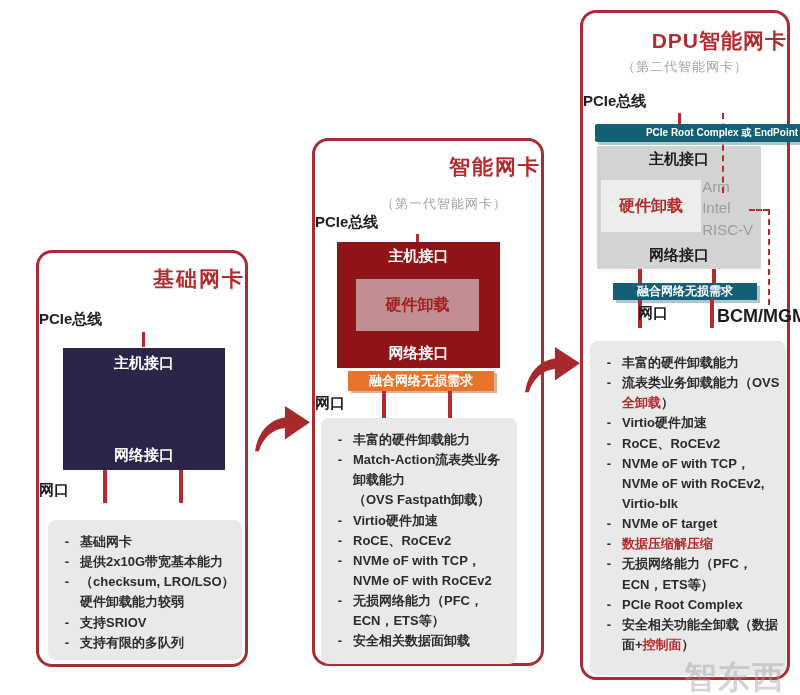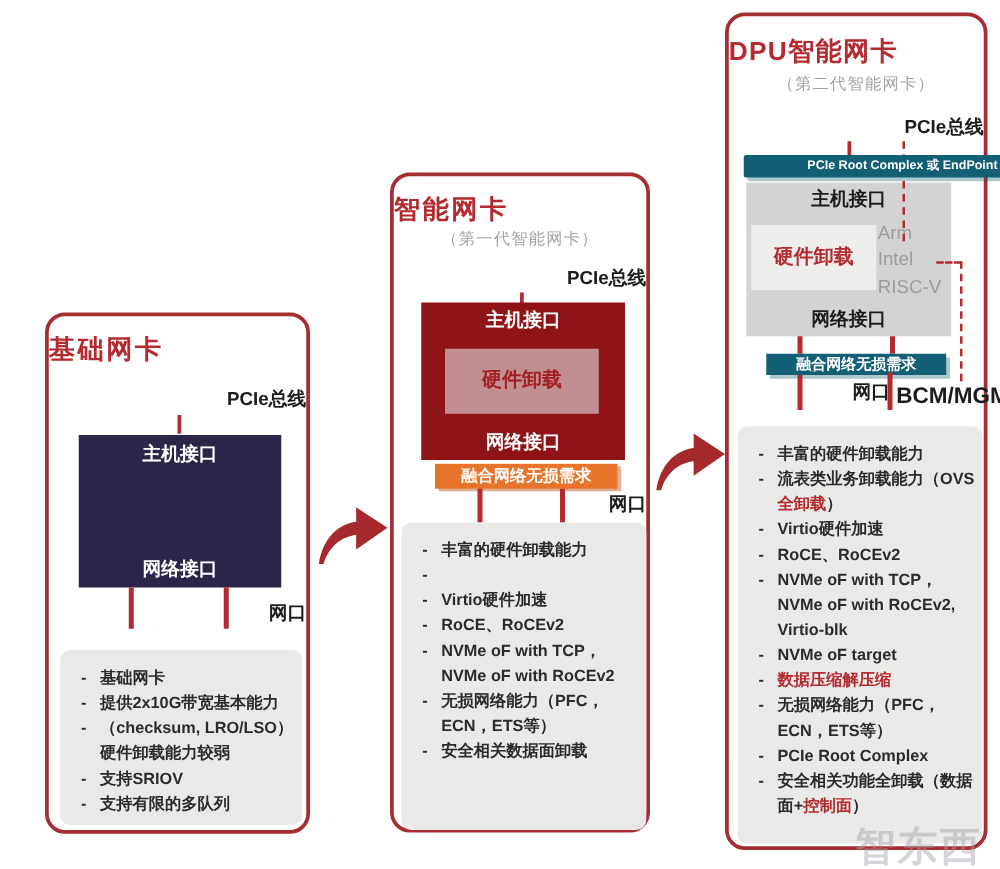--- a/index.html
+++ b/index.html
@@ -1,21 +1,21 @@
 <!DOCTYPE html>
 <html><head>
 <meta charset="utf-8">
 <style>
   html,body{margin:0;padding:0;background:#ffffff;}
   .stage{position:relative;width:800px;height:695px;background:#ffffff;overflow:hidden;
          font-family:"Liberation Sans","DejaVu Sans",sans-serif;}
   .panel{position:absolute;background:#ffffff;border:3px solid #A52E33;border-radius:16px;box-sizing:border-box;}
-  .ptitle{position:absolute;left:0;width:100%;text-align:left;font-weight:bold;font-size:21px;color:#B42B2F;letter-spacing:2px;}
+  .ptitle{position:absolute;left:0;width:100%;text-align:right;font-weight:bold;font-size:21px;color:#B42B2F;letter-spacing:2px;}
   .psub{position:absolute;left:0;width:100%;text-align:center;font-size:13px;color:#A3A3A3;letter-spacing:1px;}
-  .plabel{position:absolute;left:0;width:100%;text-align:right;font-size:15px;font-weight:bold;color:#1c1c1c;}
+  .plabel{position:absolute;left:0;width:100%;text-align:left;font-size:15px;font-weight:bold;color:#1c1c1c;}
   .tick{position:absolute;width:3px;background:#B42B2F;}
   .vline{position:absolute;width:4px;background:#B42B2F;}
   .hwbox-navy{position:absolute;background:#2D2547;}
   .hwbox-red{position:absolute;background:#8F1418;}
   .hwbox-gray{position:absolute;background:#D3D3D3;}
   .boxlabel{position:absolute;left:0;width:100%;text-align:center;font-size:15px;font-weight:bold;color:#ffffff;}
   .boxlabel-dark{position:absolute;left:0;width:100%;text-align:center;font-size:15px;font-weight:bold;color:#1c1c1c;}
   .innerbox-pink{position:absolute;background:#C18F91;text-align:center;font-weight:bold;color:#A31F23;}
   .innerbox-light{position:absolute;background:#EDEDEB;text-align:center;font-weight:bold;color:#B42B2F;}
   .banner-orange{position:absolute;background:#E8732A;color:#fff;font-weight:bold;font-size:13px;
@@ -84,43 +84,48 @@
             <div><span>支持有限的多队列</span></div>
           </div>
         </div>
       </div>
   </div>
 
   <svg class="arrow" style="left:252px;top:403px;" width="62" height="52" viewBox="0 0 64 54">
     <path d="M3,50 C6,30 18,17 34,15 L34,3 L60,20 L34,38 L34,26 C22,27 11,36 7,50 Z" fill="#A5292D"></path>
   </svg>
 
-  <div class="panel" style="left:312px;top:138px;width:208px;height:528px;">
+  <div class="panel" style="left:312px;top:138px;width:232px;height:528px;">
     <div class="ptitle" style="top:12px;">智能网卡</div>
-    <div class="psub" style="top:41px;">（第一代智能网卡）</div>
+    <div class="psub" style="top:54px;margin-left:16px;">（第一代智能网卡）</div>
     <div class="plabel" style="top:72px;">PCIe总线</div>
     <div class="tick" style="left:101px;top:93px;height:14px;"></div>
     <div class="hwbox-red" style="left:22px;top:101px;width:163px;height:126px;">
       <div class="boxlabel" style="top:5px;">主机接口</div>
       <div class="innerbox-pink" style="left:19px;top:37px;width:123px;height:52px;line-height:52px;font-size:16px;">硬件卸载</div>
       <div class="boxlabel" style="bottom:5px;top:auto;">网络接口</div>
     </div>
     <div class="banner-orange" style="left:33px;top:230px;width:146px;height:20px;line-height:20px;">融合网络无损需求</div>
     <div class="vline" style="left:67px;top:250px;height:27px;"></div>
     <div class="vline" style="left:133px;top:250px;height:27px;"></div>
     <div class="plabel" style="top:253px;">网口</div>
     <div class="featlist" style="left:6px;top:277px;width:196px;height:246px;">
         <div class="feat">
           <span class="dash">-</span>
           <div class="feat-body">
             <div><span>丰富的硬件卸载能力</span></div>
           </div>
         </div>
         <div class="feat">
           <span class="dash">-</span>
+          <div class="feat-body">
+            <div><span>Match-Action流表类业务</span></div>
+            <div><span>卸载能力</span></div>
+            <div><span>（OVS Fastpath卸载）</span></div>
+          </div>
         </div>
         <div class="feat">
           <span class="dash">-</span>
           <div class="feat-body">
             <div><span>Virtio硬件加速</span></div>
           </div>
         </div>
         <div class="feat">
           <span class="dash">-</span>
           <div class="feat-body">

